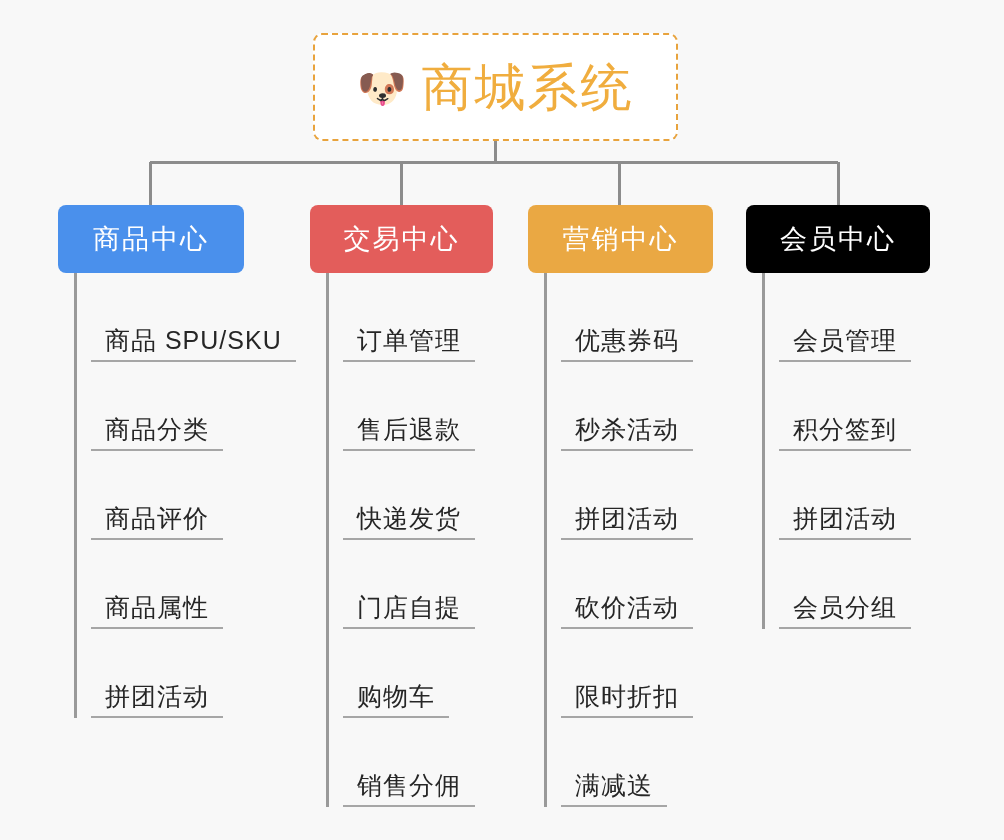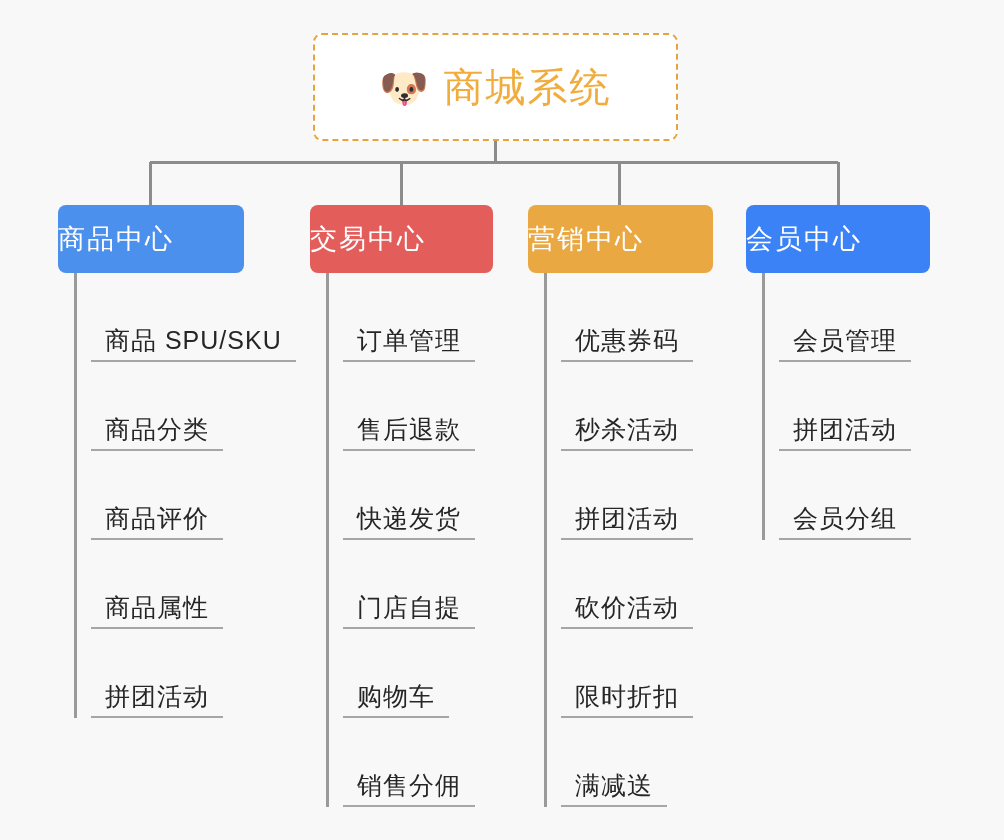--- a/index.html
+++ b/index.html
@@ -50,39 +50,39 @@
     justify-content: center;
     gap: 14px;
   }
   .root-emoji {
     font-size: 40px;
     line-height: 1;
     display: inline-block;
     transform: translateY(1px);
   }
   .root-title {
-    font-size: 40px;
+    font-size: 51px;
     color: #f0ad3e;
     letter-spacing: 2px;
     line-height: 1;
     white-space: nowrap;
   }
 
   
   .column {
     position: absolute;
     top: 205px;
   }
   .cat-box {
     box-sizing: border-box;
     height: 68px;
     border-radius: 8px;
     display: flex;
     align-items: center;
-    justify-content: flex-start;
+    justify-content: center;
     color: #ffffff;
     font-size: 27px;
     letter-spacing: 2px;
     white-space: nowrap;
   }
 
   
   .children {
     position: relative;
     margin-top: 0;
@@ -224,28 +224,31 @@
       <div class="leaf">
           <span class="leaf-label">限时折扣</span>
         </div>
       <div class="leaf">
           <span class="leaf-label">满减送</span>
         </div>
     </div>
   </div>
 
   <div class="column col-3">
-    <div class="cat-box" style="background: #3b82f6;">
+    <div class="cat-box" style="background: #000000;">
       <span>会员中心</span>
     </div>
     <div class="children">
       <div class="leaf">
           <span class="leaf-label">会员管理</span>
         </div>
       <div class="leaf">
+          <span class="leaf-label">积分签到</span>
+        </div>
+      <div class="leaf">
           <span class="leaf-label">拼团活动</span>
         </div>
       <div class="leaf">
           <span class="leaf-label">会员分组</span>
         </div>
     </div>
   </div>
 
 </div>
 

